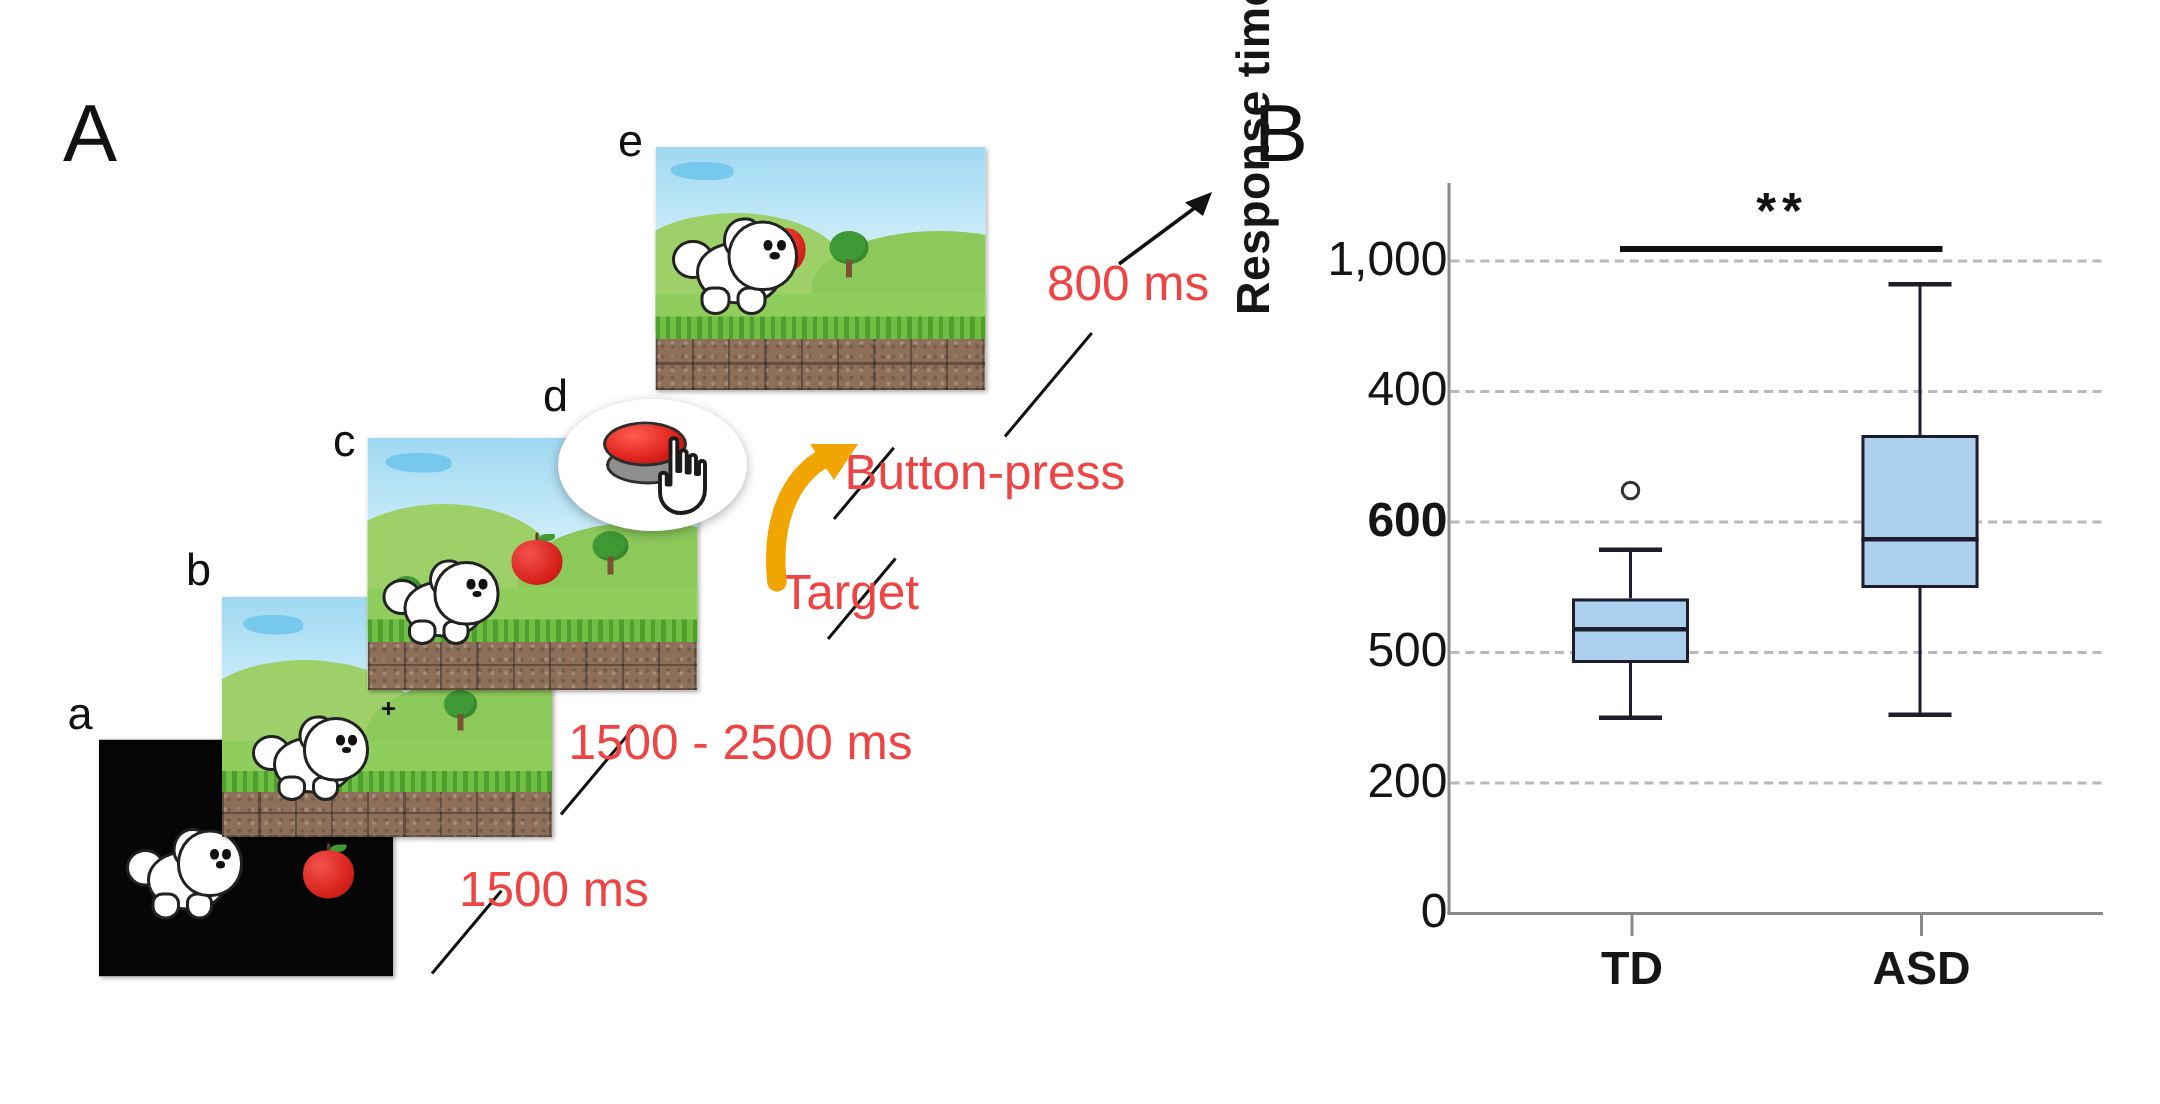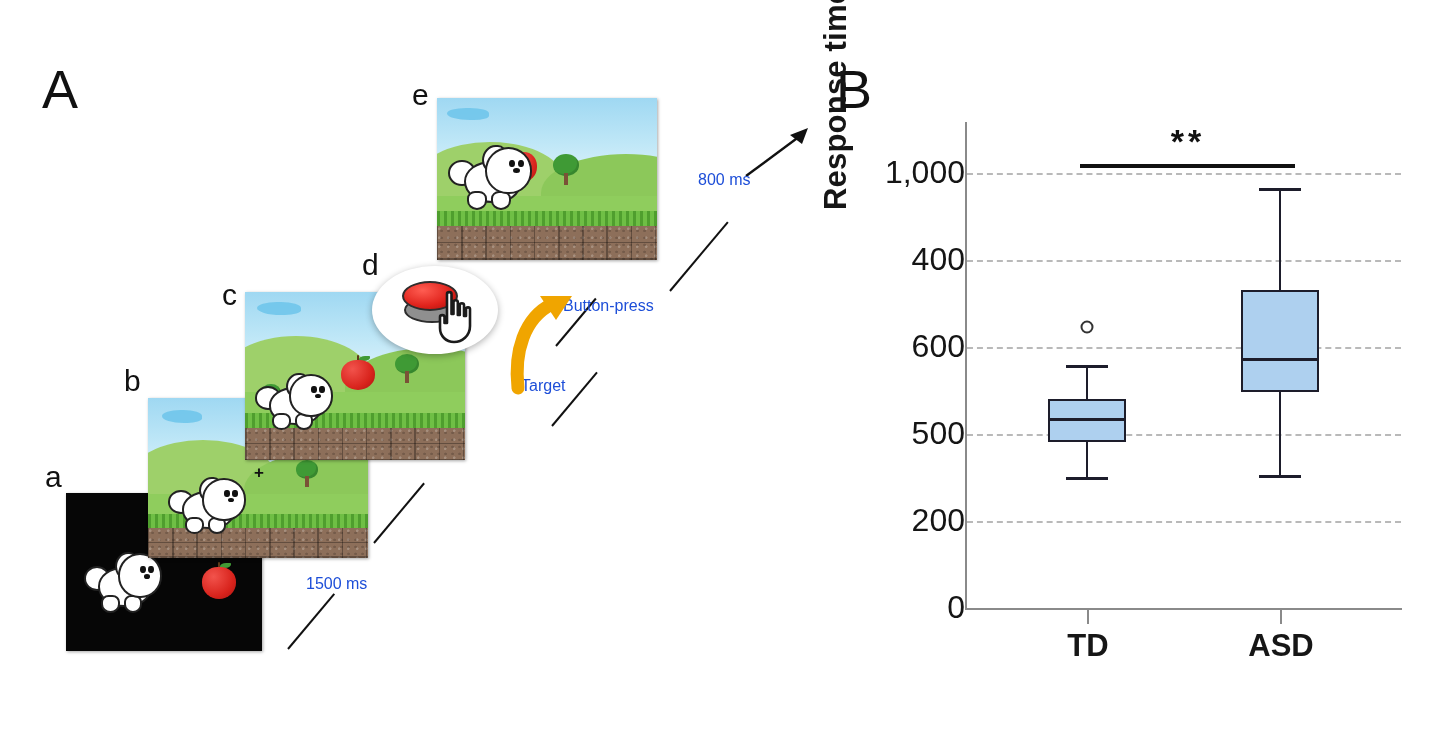--- a/index.html
+++ b/index.html
@@ -83,21 +83,21 @@
   #red-button-icon{position:absolute;left:30px;top:15px;width:56px;height:40px;}
   #red-button-icon .base{position:absolute;left:2px;top:16px;width:52px;height:22px;
      background:#8f8f8f;border:2px solid #2d2d2d;border-radius:50%;}
   #red-button-icon .cap{position:absolute;left:0;top:0;width:56px;height:30px;
      background:radial-gradient(ellipse at 36% 28%,#ff5d52 0%,#e0231c 58%,#a7100c 100%);
      border:2px solid #2d2d2d;border-radius:50%;box-sizing:border-box;}
   #hand-cursor-icon{position:absolute;left:62px;top:24px;width:40px;height:54px;}
 
   
   .tl-line{position:absolute;background:#111;transform-origin:0 50%;height:2px;}
-  .tl-label{position:absolute;font-size:16px;line-height:1;color:#1d4ed8;white-space:nowrap;}
+  .tl-label{position:absolute;font-size:33px;line-height:1;color:#ef4444;white-space:nowrap;}
   #timeline-arrow{position:absolute;left:744px;top:126px;width:66px;height:52px;}
   #curved-arrow-target{position:absolute;left:506px;top:284px;width:72px;height:112px;}
 
   
   #chart{position:absolute;left:820px;top:60px;width:600px;height:620px;}
   #y-axis-title{position:absolute;left:-2px;top:150px;width:300px;
      transform:rotate(-90deg);transform-origin:0 0;
      font-size:31px;font-weight:bold;color:#161616;letter-spacing:.2px;}
   .axis-line{position:absolute;background:#8a8a8a;}
   #y-axis-line{left:145px;top:62px;width:2px;height:487px;}
@@ -265,20 +265,21 @@
   <div class="tl-line" style="left:552px;top:425px;width:70px;transform:rotate(-50deg);"></div>
   <div class="tl-line" style="left:556px;top:345px;width:62px;transform:rotate(-50deg);"></div>
   <div class="tl-line" style="left:670px;top:290px;width:90px;transform:rotate(-50deg);"></div>
 
   <svg id="timeline-arrow" viewBox="0 0 66 52">
     <line x1="2" y1="50" x2="56" y2="10" stroke="#111" stroke-width="2.4"></line>
     <polygon points="64,2 46,9 58,18" fill="#111"></polygon>
   </svg>
 
   <div class="tl-label" style="left:306px;top:576px;">1500 ms</div>
+  <div class="tl-label" style="left:379px;top:478px;">1500 - 2500 ms</div>
   <div class="tl-label" style="left:521px;top:378px;">Target</div>
   <div class="tl-label" style="left:563px;top:298px;">Button-press</div>
   <div class="tl-label" style="left:698px;top:172px;">800 ms</div>
 
   <svg id="curved-arrow-target" viewBox="0 0 72 112">
     <path d="M12 104 C8 68 18 34 46 20" stroke="#f0a500" stroke-width="13" fill="none" stroke-linecap="round"></path>
     <polygon points="66,12 34,12 50,36" fill="#f0a500"></polygon>
   </svg>
 
   <div id="panel-b-letter" class="panel-letter">B</div>
@@ -291,21 +292,21 @@
     <div class="gridline" style="top:200px;"></div>
     <div class="gridline" style="top:287px;"></div>
     <div class="gridline" style="top:374px;"></div>
     <div class="gridline" style="top:461px;"></div>
 
     <div class="axis-line" id="y-axis-line"></div>
     <div class="axis-line" id="x-axis-line"></div>
 
     <div class="ytick-label" style="top:96px;">1,000</div>
     <div class="ytick-label" style="top:183px;">400</div>
-    <div class="ytick-label" style="top:270px;">600</div>
+    <div class="ytick-label" style="top:270px;font-weight:bold;">600</div>
     <div class="ytick-label" style="top:357px;">500</div>
     <div class="ytick-label" style="top:444px;">200</div>
     <div class="ytick-label" style="top:531px;">0</div>
 
     <div class="xtick" style="left:267px;"></div>
     <div class="xtick" style="left:460px;"></div>
     <div class="xtick-label" style="left:268px;">TD</div>
     <div class="xtick-label" style="left:461px;">ASD</div>
 
     <div class="box-group" style="left:228px;top:0;width:78px;height:560px;">

